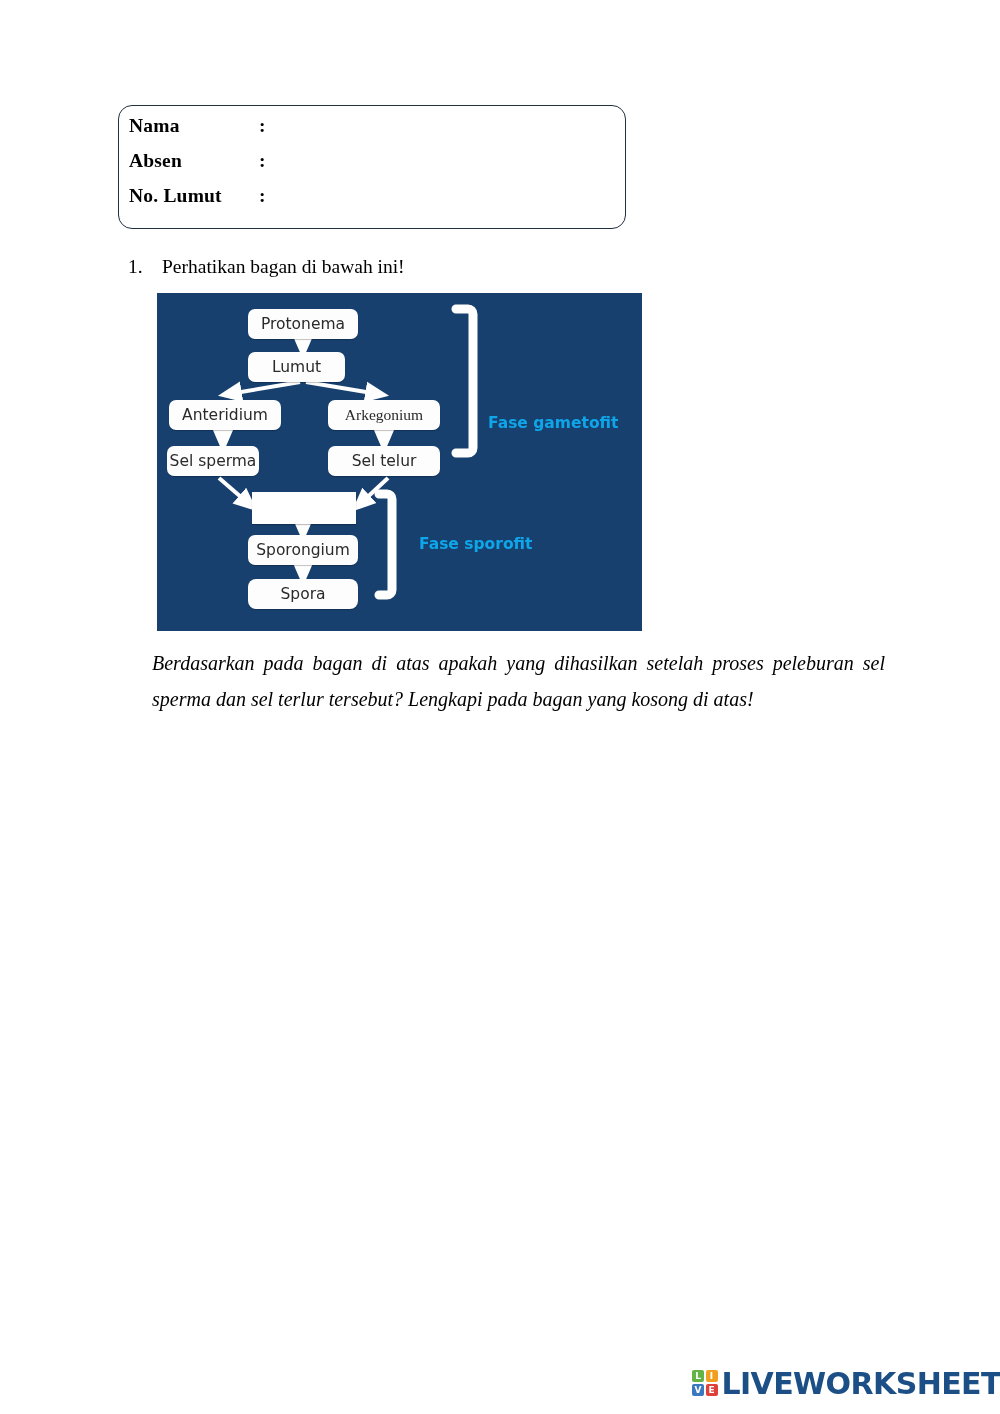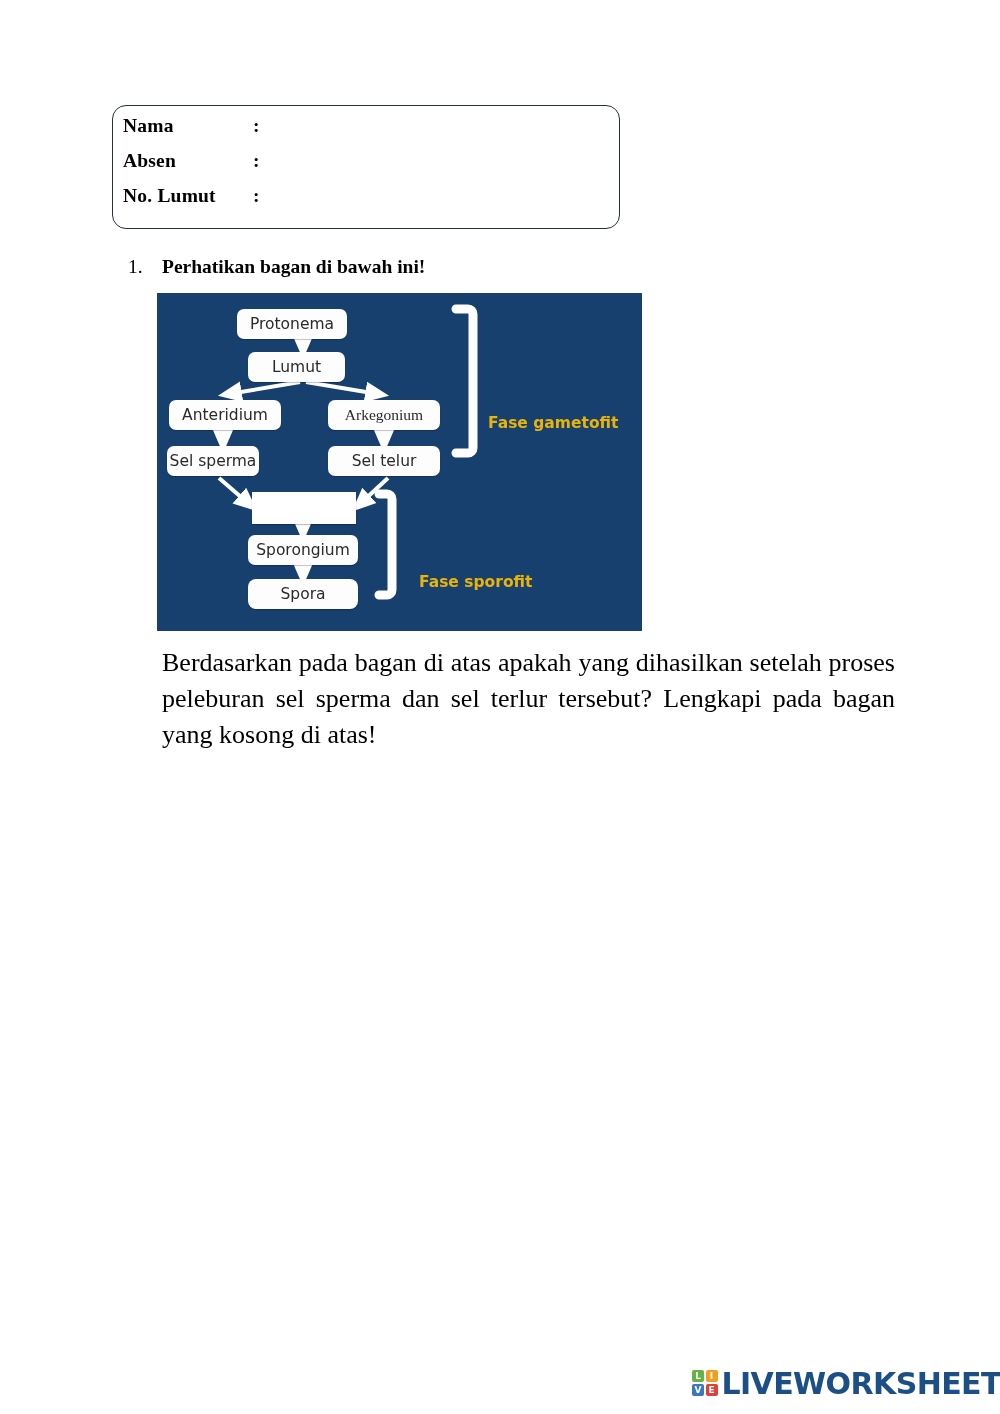--- a/index.html
+++ b/index.html
@@ -13,21 +13,21 @@
     height: 1414px;
     position: relative;
     font-family: "Liberation Serif", serif;
     color: #000000;
     overflow: hidden;
   }
 
   
   .identity-box {
     position: absolute;
-    left: 112px;
+    left: 118px;
     top: 105px;
     width: 508px;
     height: 124px;
     border: 1.6px solid #22303f;
     border-radius: 14px;
     box-sizing: border-box;
     background: #ffffff;
     padding-left: 13px;
   }
   .identity-rows {
@@ -68,21 +68,20 @@
     font-size: 19.5px;
     display: flex;
     gap: 12px;
   }
   .question-num {
     width: 22px;
     flex: none;
   }
   .question-text {
     flex: 1;
-    font-weight: bold;
   }
 
   
   .diagram {
     position: absolute;
     left: 157px;
     top: 293px;
     width: 485px;
     height: 338px;
     background: #17406f;
@@ -109,36 +108,37 @@
     height: 30px;
     box-shadow: 0 1px 1px rgba(0,0,0,0.25);
     white-space: nowrap;
   }
   .node.blank {
     border-radius: 0;
     background: #ffffff;
   }
   .phase-label {
     position: absolute;
-    color: #eab308;
+    color: #0ea5e9;
     font-weight: bold;
     font-size: 15.5px;
     white-space: nowrap;
     font-family: "DejaVu Sans", sans-serif;
   }
 
   
   .para {
     position: absolute;
-    left: 162px;
+    left: 152px;
     top: 645px;
     width: 733px;
-    font-size: 26px;
+    font-size: 20px;
     line-height: 36px;
     text-align: justify;
+    font-style: italic;
   }
 
   
   .lw-logo {
     position: absolute;
     left: 692px;
     top: 1366px;
     display: flex;
     align-items: center;
     height: 34px;
@@ -228,32 +228,32 @@
       <line x1="146" y1="231" x2="146" y2="238"></line>
 
       <line x1="146" y1="274" x2="146" y2="282"></line>
     </g>
 
     <path d="M299,16 h12 a5,5 0 0 1 5,5 v134 a5,5 0 0 1 -5,5 h-12" stroke="#ffffff" stroke-width="9" fill="none" stroke-linecap="round"></path>
 
     <path d="M222,201 h8 a5,5 0 0 1 5,5 v91 a5,5 0 0 1 -5,5 h-8" stroke="#ffffff" stroke-width="9" fill="none" stroke-linecap="round"></path>
   </svg>
 
-  <div class="node" style="left:80px; top:16px; width:110px;">Protonema</div>
+  <div class="node" style="left:91px; top:16px; width:110px;">Protonema</div>
   <div class="node" style="left:91px; top:59px; width:97px;">Lumut</div>
   <div class="node" style="left:12px; top:107px; width:112px;">Anteridium</div>
   <div class="node" style="left:171px; top:107px; width:112px;font-family:Liberation Serif, serif;">Arkegonium</div>
   <div class="node" style="left:10px; top:153px; width:92px;">Sel sperma</div>
   <div class="node" style="left:171px; top:153px; width:112px;">Sel telur</div>
   <div class="node blank" style="left:95px; top:199px; width:104px; height:32px;"></div>
   <div class="node" style="left:91px; top:242px; width:110px;">Sporongium</div>
   <div class="node" style="left:91px; top:286px; width:110px;border-radius:8px;">Spora</div>
 
   <div class="phase-label" style="left:331px; top:121px;">Fase gametofit</div>
-  <div class="phase-label" style="left:262px; top:242px;margin-top:38px;">Fase sporofit</div>
+  <div class="phase-label" style="left:262px; top:242px;">Fase sporofit</div>
 </div>
 
 <div class="para">Berdasarkan pada bagan di atas apakah yang dihasilkan setelah proses peleburan sel sperma dan sel terlur tersebut? Lengkapi pada bagan yang kosong di atas!</div>
 
 <div class="lw-logo">
   <div class="lw-tiles">
     <span class="lw-tile" style="background:#62b445;">L</span>
     <span class="lw-tile" style="background:#f0a01e;">I</span>
     <span class="lw-tile" style="background:#3a78c0;">V</span>
     <span class="lw-tile" style="background:#e0403a;">E</span>

